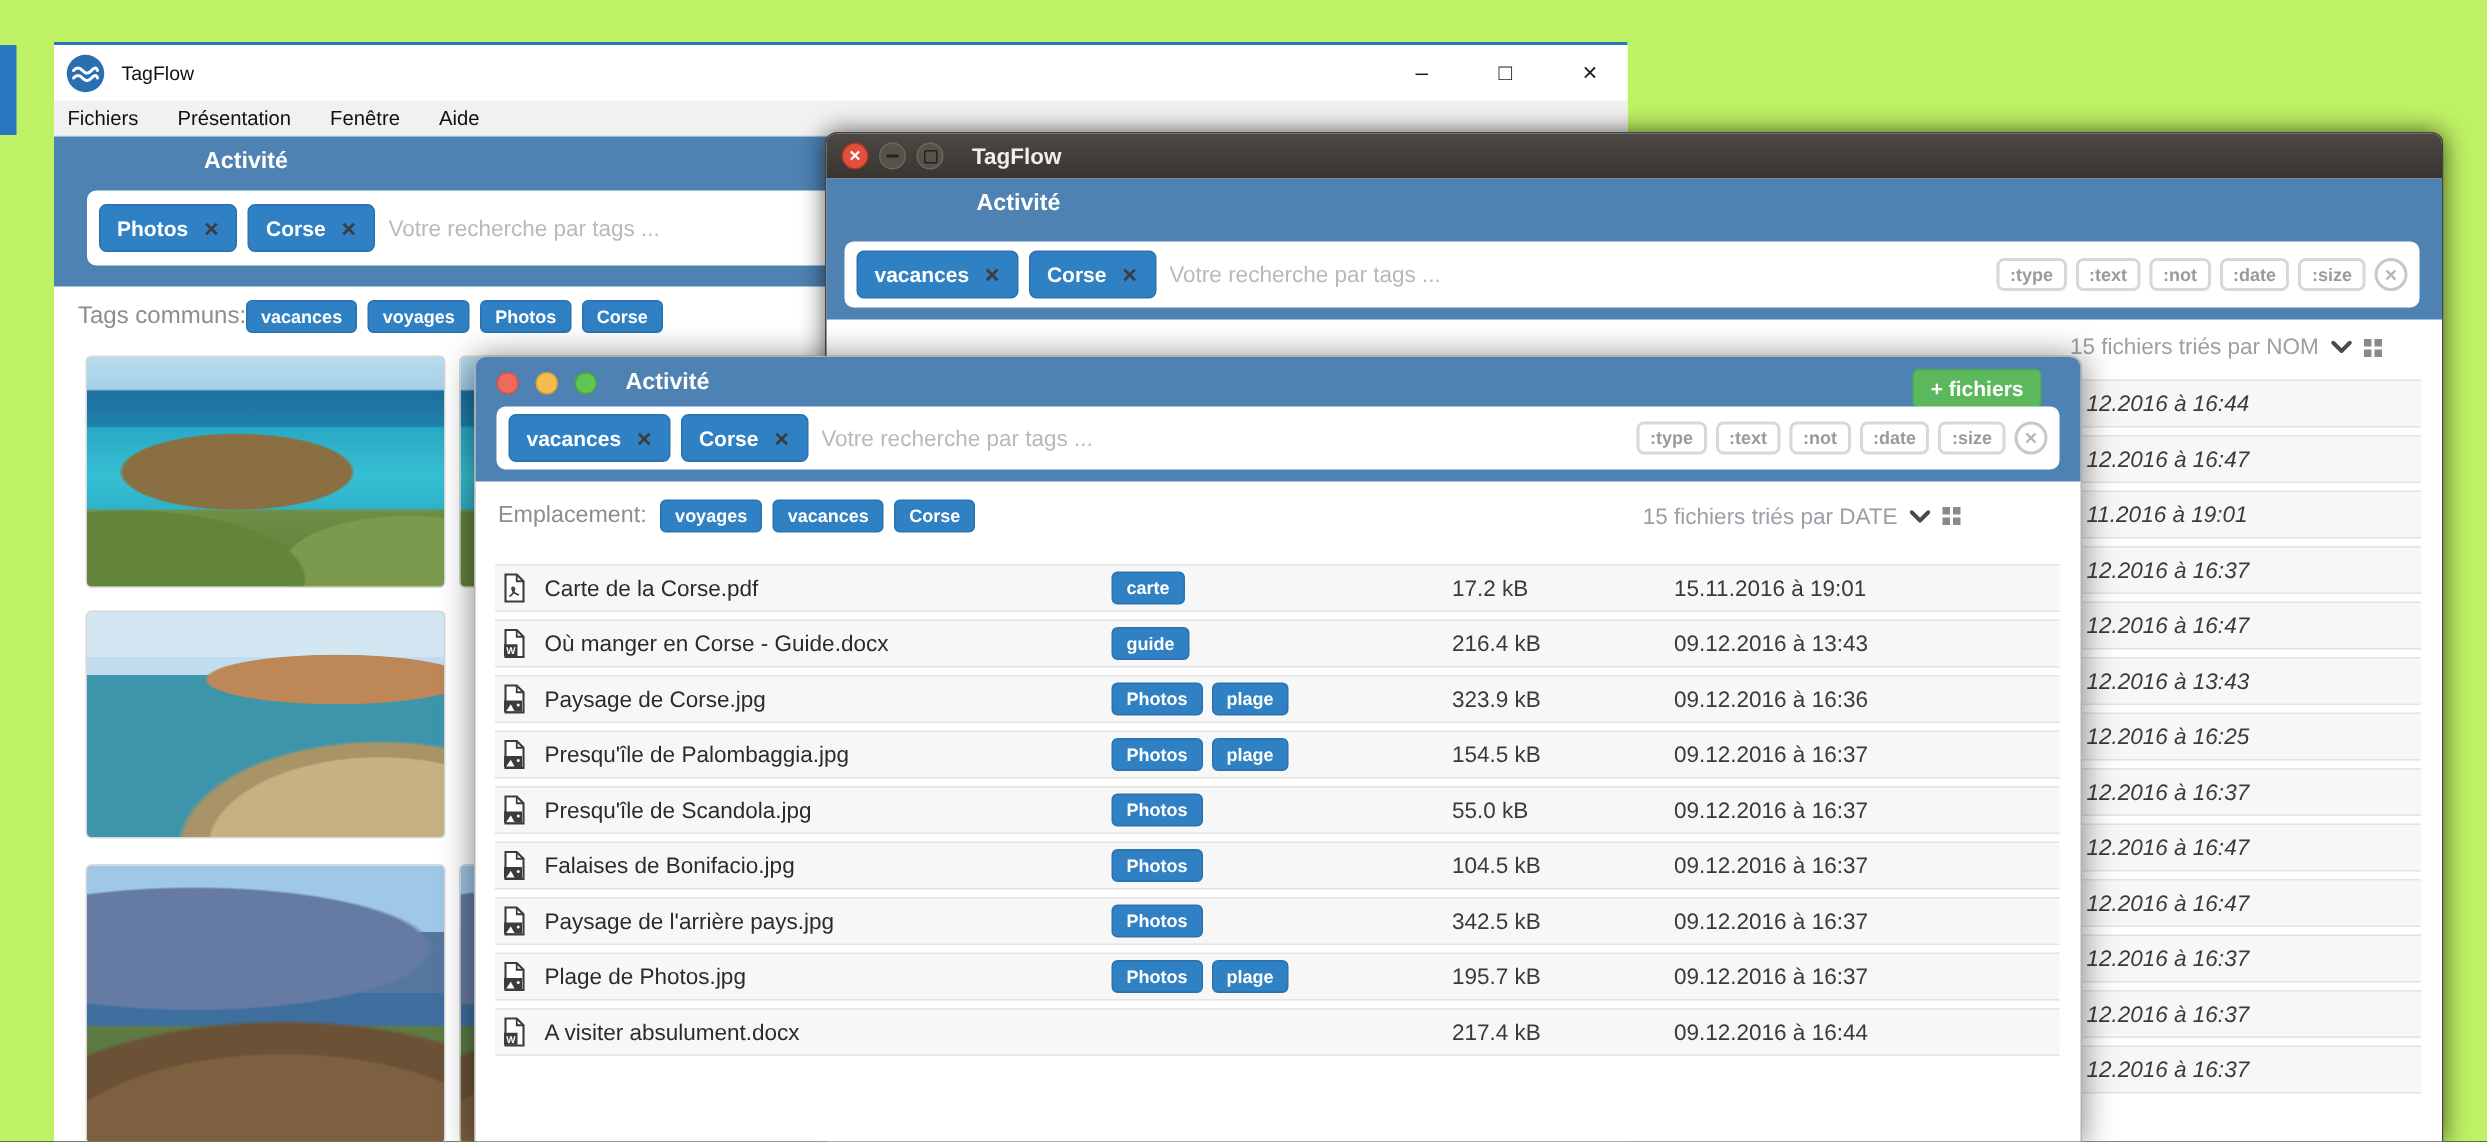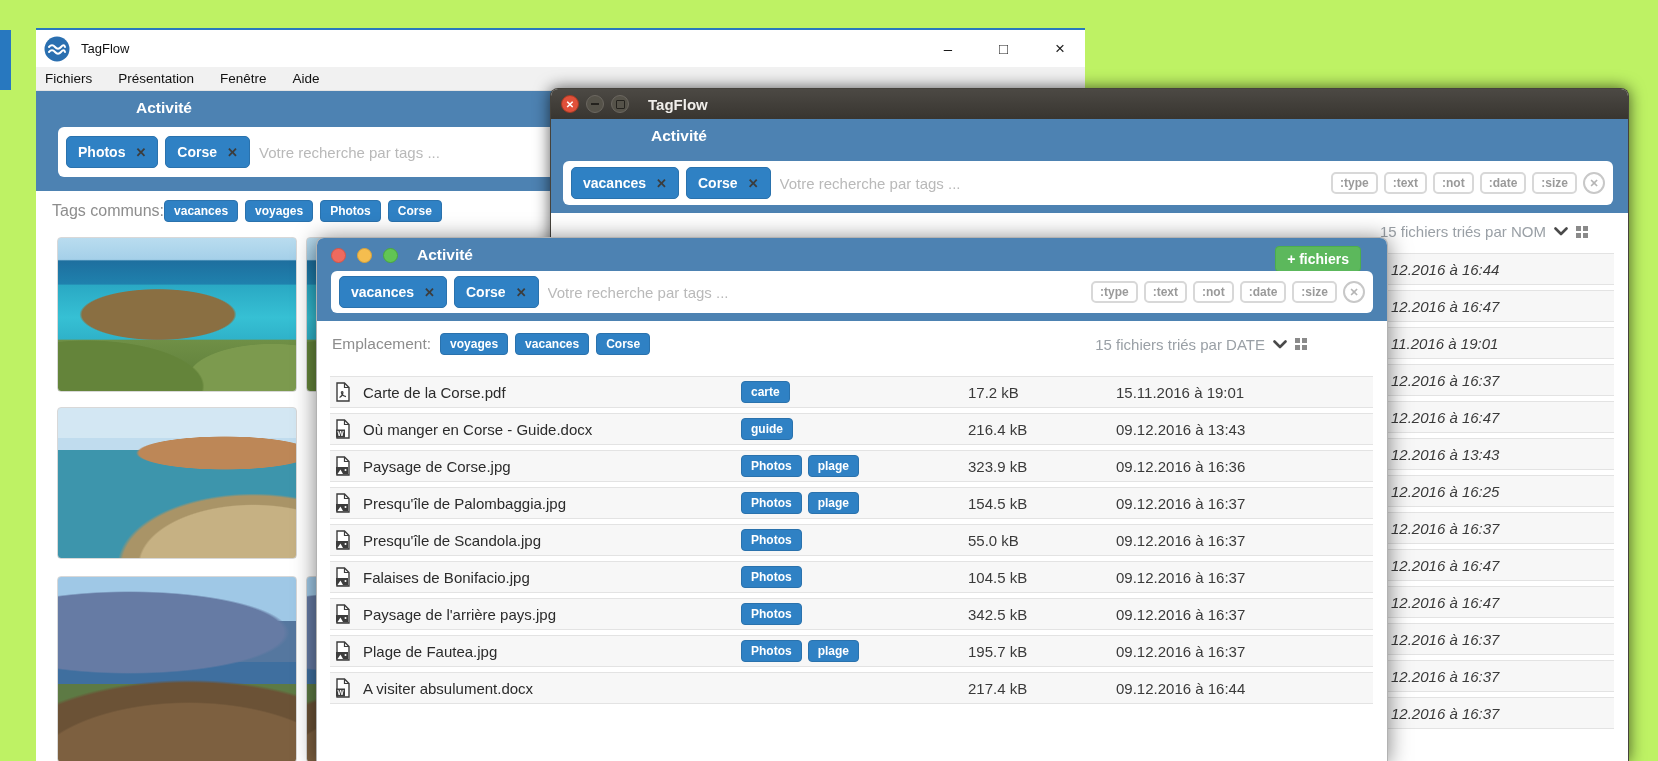--- a/index.html
+++ b/index.html
@@ -417,21 +417,21 @@
         <div class="frow">
           <span class="ficon">
             <svg width="17" height="20" viewBox="0 0 17 20">
               <path d="M3 1 h7.5 L15 5.5 V19 H3 Z" fill="#fff" stroke="#3c3c3c" stroke-width="1.4"></path>
               <path d="M10.5 1 V5.5 H15" fill="none" stroke="#3c3c3c" stroke-width="1.2"></path>
               <rect x="2" y="11" width="12" height="7.5" fill="#3c3c3c"></rect>
               <polygon points="3.5,18 6.5,13.5 9,18" fill="#fff"></polygon>
               <circle cx="11.5" cy="14" r="1" fill="#fff"></circle>
             </svg>
           </span>
-          <span class="fname">Plage de Fautea.jpg</span>
+          <span class="fname">Plage de Photos.jpg</span>
           <span class="ftags">
             <span class="mini-tag">Photos</span>
             <span class="mini-tag">plage</span>
           </span>
           <span class="fsize">195.7 kB</span>
           <span class="fdate">09.12.2016 à 16:37</span>
         </div>
         <div class="frow">
           <span class="ficon">
             <svg width="17" height="20" viewBox="0 0 17 20">

